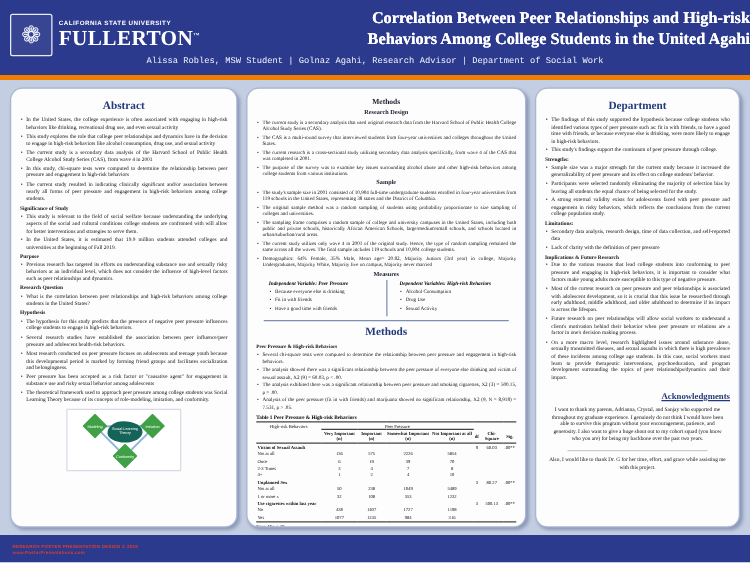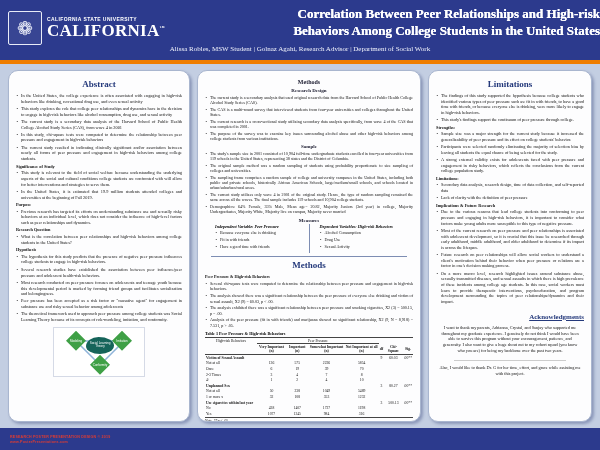--- a/index.html
+++ b/index.html
@@ -12,21 +12,21 @@
   .logo { position:absolute; left:8px; top:11px; display:flex; align-items:center; gap:5px; }
   .emblem { width:34px; height:34px; border:1px solid #e8ebf7; border-radius:2px;
             display:flex; align-items:center; justify-content:center; font-size:19px; color:#f2f4fc;
             background:rgba(255,255,255,.06); }
   .logo-text { line-height:1; }
   .uni-small { font-family:"Liberation Sans",sans-serif; font-size:5px; font-weight:bold; letter-spacing:.4px; }
   .uni-name { font-size:17px; font-weight:bold; letter-spacing:.3px; }
   .uni-name sup { font-size:5px; }
   .title-block { text-align:right; padding-top:6px; }
   .title-line { font-size:13px; line-height:1.3; font-weight:bold; text-shadow:0 0 0 #fff; }
-  .authors { text-align:center; font-size:7px; margin-top:5px; color:#f2f4fc; }
+  .authors { text-align:center; font-size:7px; margin-top:5px; color:#f2f4fc;font-family:Liberation Mono, monospace; }
   .orange-bar { height:4px; background:#ef7d00; }
 
   
   .cols { display:flex; gap:7px; padding:6px 8px 0 8px; }
   .panel { background:#fdfdfe; border:1px solid #a9b6cf; border-radius:10px; height:352px;
            padding:5px 7px; overflow:hidden; box-shadow:2px 2px 3px rgba(35,50,110,.35); }
   .p-left { width:182px; }
   .p-mid  { width:224px; }
   .p-right{ width:164px; }
 
@@ -88,26 +88,26 @@
 </head>
 <body>
 
 <div class="poster">
 
   <div class="header">
     <div class="logo">
       <div class="emblem">❁</div>
       <div class="logo-text">
         <div class="uni-small">CALIFORNIA STATE UNIVERSITY</div>
-        <div class="uni-name"><span>CALIFORNIA</span><sup>™</sup></div>
+        <div class="uni-name"><span>FULLERTON</span><sup>™</sup></div>
       </div>
     </div>
     <div class="title-block">
       <div class="title-line">Correlation Between Peer Relationships and High-risk</div>
-      <div class="title-line">Behaviors Among College Students in the United States</div>
+      <div class="title-line">Behaviors Among College Students in the United Agahi</div>
     </div>
     <div class="authors">Alissa Robles, MSW Student | Golnaz Agahi, Research Advisor | Department of Social Work</div>
   </div>
   <div class="orange-bar"></div>
 
   <div class="cols">
 
     <div class="panel p-left">
       <h2 class="sec">Abstract</h2>
       <ul class="b">
@@ -348,21 +348,21 @@
               <td></td>
               <td></td>
               <td></td>
             </tr>
           </tbody>
       </table>
       <div class="tbl-note">Note. **p &lt; .05</div>
     </div>
 
     <div class="panel p-right">
-      <h2 class="sec">Limitations</h2>
+      <h2 class="sec">Department</h2>
       <ul class="b">
 
       <li>The findings of this study supported the hypothesis because college students who identified various types of peer pressure such as: fit in with friends, to have a good time with friends, or because everyone else is drinking, were more likely to engage in high-risk behaviors.</li>
           <li>This study's findings support the continuum of peer pressure through college.</li>
           <li class="subhead">Strengths:</li>
           <li>Sample size was a major strength for the current study because it increased the generalizability of peer pressure and its effect on college students' behavior.</li>
           <li>Participants were selected randomly eliminating the majority of selection bias by leaving all students the equal chance of being selected for the study.</li>
           <li>A strong external validity exists for adolescents faced with peer pressure and engagement in risky behaviors, which reflects the conclusions from the current college population study.</li>
           <li class="subhead">Limitations:</li>
           <li>Secondary data analysis, research design, time of data collection, and self-reported data</li>

